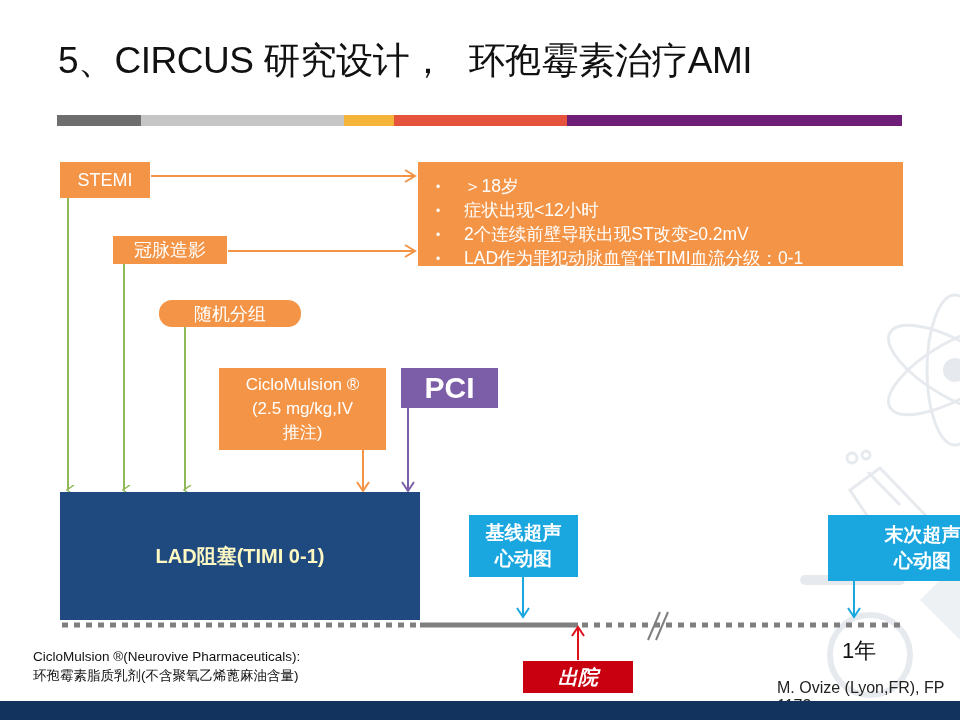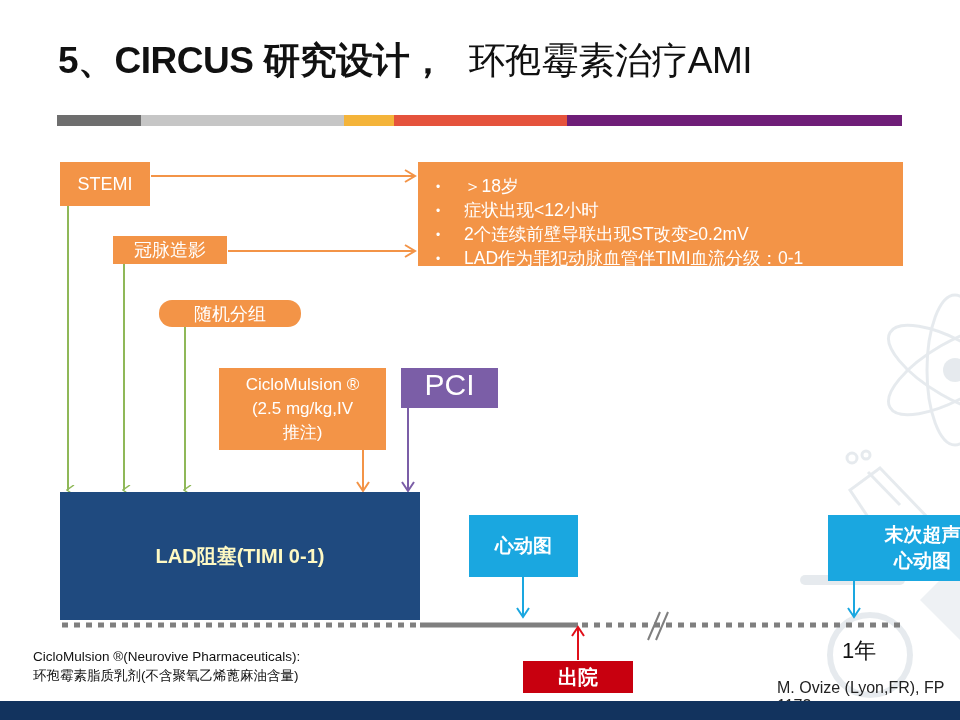--- a/index.html
+++ b/index.html
@@ -6,57 +6,57 @@
   body {
     width: 960px; height: 720px; position: relative; overflow: hidden;
     background: #ffffff;
     font-family: "Liberation Sans", "DejaVu Sans", sans-serif;
   }
   .abs { position: absolute; }
   #title {
     left: 58px; top: 36px; font-size: 37px; color: #111;
     white-space: nowrap; letter-spacing: -0.5px;
   }
-  #title .bold { font-weight: bold; }
+  #title .bold { font-weight: normal; }
   #title .light { font-weight: normal; margin-left: 23px; }
   .colorbar { position: absolute; top: 115px; height: 11px; }
   .obox {
     position: absolute; background: #f39447; color: #fff;
     font-size: 18px; display: flex; align-items: center; justify-content: center;
   }
   #criteria {
     left: 418px; top: 162px; width: 485px; height: 104px;
     background: #f39447; color: #fff; font-size: 17.5px;
   }
   #criteria ul { list-style: none; margin: 8px; padding: 4px 0 0 10px; }
   #criteria li { line-height: 24px; height: 24px; white-space: nowrap; }
   #criteria li .dot { display: inline-block; width: 28px; font-size: 12px; vertical-align: middle; }
   #ciclo {
     left: 219px; top: 368px; width: 167px; height: 82px; flex-direction: column;
     text-align: center; line-height: 24px; font-size: 17px;
   }
   #pci {
     left: 401px; top: 368px; width: 97px; height: 40px; background: #7b5ea7;
-    color: #fff; font-size: 30px; font-weight: normal; display: flex;
-    justify-content: center;
+    color: #fff; font-size: 30px; font-weight: bold; display: flex;
+    align-items: center; justify-content: center;
   }
   #lad {
     left: 60px; top: 492px; width: 360px; height: 128px; background: #1f4a7f;
     color: #fef9c3; font-size: 20px; font-weight: bold; display: flex;
     align-items: center; justify-content: center;
   }
   .bluebox {
     position: absolute; background: #1aa7e0; color: #fff; font-weight: bold;
     font-size: 19px; line-height: 26px; text-align: center;
     display: flex; flex-direction: column; justify-content: center;
   }
   #discharge {
     left: 523px; top: 661px; width: 110px; height: 32px; background: #c8000f;
     color: #fff; font-weight: bold; font-size: 20px; display: flex;
-    align-items: center; justify-content: center;
+    align-items: center; justify-content: center; font-style: italic;
   }
   #oneyear { left: 842px; top: 636px; font-size: 22px; color: #111; }
   #footnote { left: 33px; top: 647px; font-size: 13.5px; color: #111; line-height: 19px; }
   #citation { left: 777px; top: 679px; font-size: 16px; color: #222; }
   #footer { left: 0; top: 701px; width: 960px; height: 19px; background: #12335e; }
   svg#diagram { position: absolute; left: 0; top: 0; }
 </style>
 </head>
 <body>
 
@@ -130,21 +130,21 @@
 <div id="title" class="abs"><span class="bold">5、CIRCUS 研究设计，</span><span class="light">环孢霉素治疗AMI</span></div>
 
 <div>
   <div class="colorbar" style="left:57px;width:84px;background:#6e6e6e;"></div>
   <div class="colorbar" style="left:141px;width:203px;background:#c6c6c6;"></div>
   <div class="colorbar" style="left:344px;width:50px;background:#f4b43a;"></div>
   <div class="colorbar" style="left:394px;width:173px;background:#e5533c;"></div>
   <div class="colorbar" style="left:567px;width:335px;background:#6f1e78;"></div>
 </div>
 
-<div class="obox" style="left:60px;top:162px;width:90px;height:44px;">
+<div class="obox" style="left:60px;top:162px;width:90px;height:36px;">
   <span>STEMI</span>
 </div>
 <div class="obox" style="left:113px;top:236px;width:114px;height:28px;">
   <span>冠脉造影</span>
 </div>
 <div class="obox" style="left:159px;top:300px;width:142px;height:27px;border-radius:13px;">
   <span>随机分组</span>
 </div>
 
 <div id="criteria" class="abs">
@@ -164,20 +164,21 @@
 
 <div id="pci" class="abs">
   <span>PCI</span>
 </div>
 
 <div id="lad" class="abs">
   <span>LAD阻塞(TIMI 0-1)</span>
 </div>
 
 <div class="bluebox" style="left:469px;top:515px;width:109px;height:62px;">
+  <span>基线超声</span>
   <span>心动图</span>
 </div>
 <div class="bluebox" style="left:828px;top:515px;width:109px;height:66px;padding-left:40px;">
   <span>末次超声</span>
   <span>心动图</span>
 </div>
 
 <div id="discharge" class="abs">
   <span>出院</span>
 </div>

